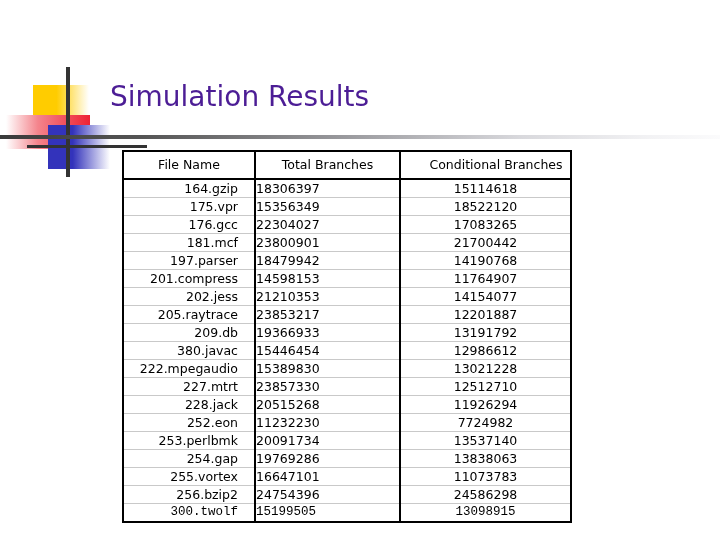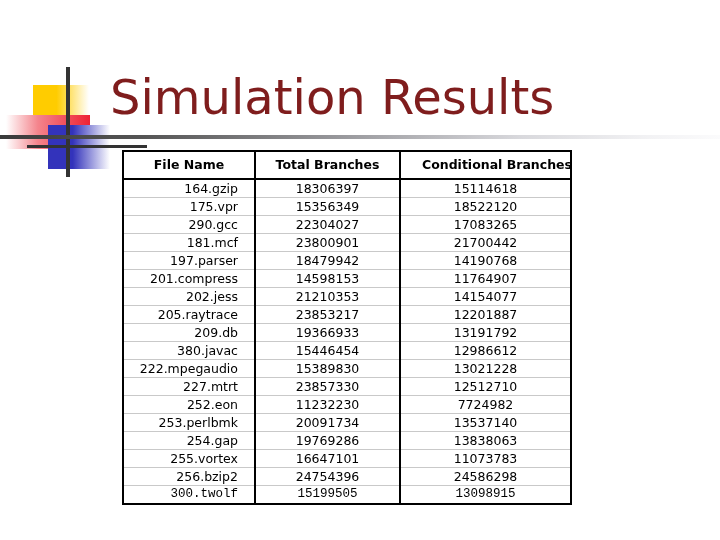--- a/index.html
+++ b/index.html
@@ -78,23 +78,23 @@
     height: 3px;
     background: #333333;
   }
 
   
   #title {
     position: absolute;
     left: 110px;
     top: 73px;
     width: 560px;
-    font-size: 48px;
+    font-size: 28px;
     line-height: 48px;
-    color: #7f1d1d;
+    color: #4c1d95;
     font-family: "DejaVu Sans", sans-serif;
     font-weight: 400;
     letter-spacing: 0px;
     white-space: nowrap;
   }
 
   
   #title-rule {
     position: absolute;
     left: 0px;
@@ -125,21 +125,21 @@
     margin: 0;
     color: #000000;
     background: #ffffff;
   }
   
   table.results {
     border: 2px solid #000000;
   }
   table.results thead th {
     font-size: 12.5px;
-    font-weight: 700;
+    font-weight: 400;
     height: 26px;
     line-height: 26px;
     text-align: center;
     border-bottom: 2px solid #000000;
     border-left: 2px solid #000000;
     border-right: 2px solid #000000;
     border-top: none;
     white-space: nowrap;
     border-radius: 6px;
   }
@@ -159,21 +159,20 @@
     border-bottom: 1px solid #c9c9c9;
   }
   
   table.results tbody td.col-file {
     text-align: right;
     padding-right: 16px;
     border-left: none;
     border-right: 2px solid #000000;
   }
   table.results tbody td.col-total {
-    text-align: center;
     border-left: none;
     border-right: 2px solid #000000;
   }
   table.results tbody td.col-cond {
     text-align: center;
     border-left: none;
     border-right: none;
     margin-top: 32px;
   }
   table.results tbody tr:last-child td {
@@ -224,21 +223,21 @@
             <td class="col-file">164.gzip</td>
             <td class="col-total">18306397</td>
             <td class="col-cond">15114618</td>
           </tr>
           <tr>
             <td class="col-file">175.vpr</td>
             <td class="col-total">15356349</td>
             <td class="col-cond">18522120</td>
           </tr>
           <tr>
-            <td class="col-file">290.gcc</td>
+            <td class="col-file">176.gcc</td>
             <td class="col-total">22304027</td>
             <td class="col-cond">17083265</td>
           </tr>
           <tr>
             <td class="col-file">181.mcf</td>
             <td class="col-total">23800901</td>
             <td class="col-cond">21700442</td>
           </tr>
           <tr>
             <td class="col-file">197.parser</td>
@@ -274,20 +273,25 @@
             <td class="col-file">222.mpegaudio</td>
             <td class="col-total">15389830</td>
             <td class="col-cond">13021228</td>
           </tr>
           <tr>
             <td class="col-file">227.mtrt</td>
             <td class="col-total">23857330</td>
             <td class="col-cond">12512710</td>
           </tr>
           <tr>
+            <td class="col-file">228.jack</td>
+            <td class="col-total">20515268</td>
+            <td class="col-cond">11926294</td>
+          </tr>
+          <tr>
             <td class="col-file">252.eon</td>
             <td class="col-total">11232230</td>
             <td class="col-cond">7724982</td>
           </tr>
           <tr>
             <td class="col-file">253.perlbmk</td>
             <td class="col-total">20091734</td>
             <td class="col-cond">13537140</td>
           </tr>
           <tr>

